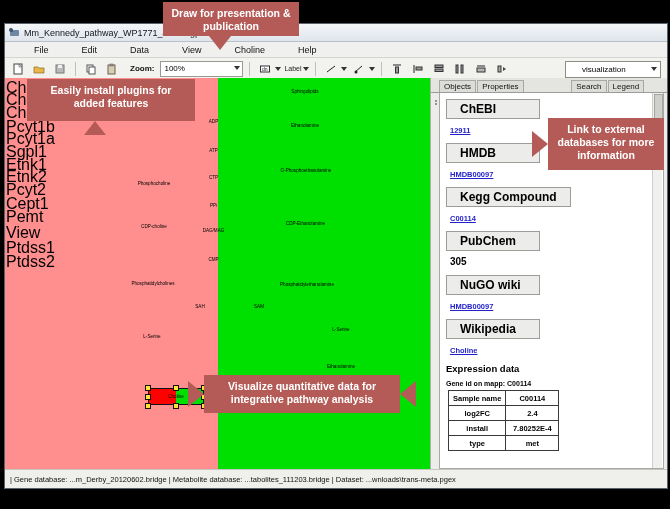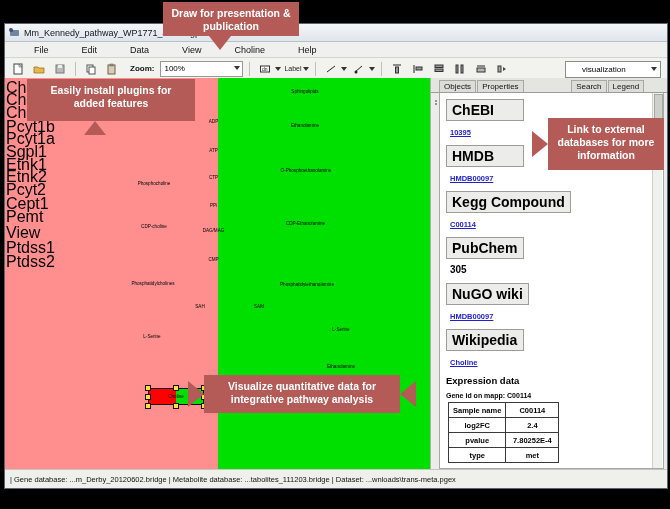--- a/index.html
+++ b/index.html
@@ -52,21 +52,21 @@
   
   .tabs{height:14px;background:#e4e4e1;display:flex;align-items:flex-end;padding-left:8px;gap:1px;
         border-bottom:1px solid #9d9d98;}
   .tab{font-size:8px;padding:1px 4px 1px;background:#dcdcd8;border:1px solid #a9a9a4;border-bottom:none;color:#111;}
   .tab.active{background:#d946ef;font-weight:normal;position:relative;top:15px;padding-bottom:2px;}
   .tabgrip{position:absolute;left:3px;top:14px;width:4px;height:7px;}
 
   .panelbody{flex:1;background:#fff;margin:0 3px 0 8px;border:1px solid #a9a9a4;border-top:none;
              overflow:hidden;position:relative;padding:6px 0 0 6px;}
   .dbhead{display:inline-block;min-width:66px;border:1px solid #9c9c98;background:#ececeb;
-          font-size:14px;font-weight:bold;padding:2px 5px;color:#000;}
+          font-size:12px;font-weight:bold;padding:2px 13px;color:#000;}
   .dblink{font-size:7.5px;color:#2222cc;text-decoration:underline;margin:3px 0 0 4px;display:inline-block;
           font-weight:bold;}
   .dbtext{font-size:10px;color:#000;margin:3px 0 0 4px;display:inline-block;font-weight:bold;}
   .dbrow{margin-bottom:6px;}
   .exptitle{font-size:9.5px;font-weight:bold;color:#000;margin:4px 0 6px 0;}
   .geneid{font-size:7px;color:#000;margin-bottom:3px;font-weight:bold;}
   table.expr{border-collapse:collapse;margin-left:2px;}
   table.expr td{border:1px solid #3a3a3a;font-size:7.5px;text-align:center;padding:2px 4px;color:#000;
                 font-weight:bold;height:10px;}
   table.expr td.k{min-width:48px;}
@@ -533,21 +533,21 @@
           <div class="tab"><span>Properties</span></div>
           <div class="tab active"><span>Backpage</span></div>
           <div class="tab"><span>Search</span></div>
           <div class="tab"><span>Legend</span></div>
         </div>
 
         <div class="panelbody">
 
           <div class="dbrow">
             <div class="dbhead">ChEBI</div><br>
-            <a class="dblink" href="#">10395</a>
+            <a class="dblink" href="#">12911</a>
           </div>
 
           <div class="dbrow">
             <div class="dbhead">HMDB</div><br>
             <a class="dblink" href="#">HMDB00097</a>
           </div>
 
           <div class="dbrow">
             <div class="dbhead" style="min-width:82px;">Kegg Compound</div><br>
             <a class="dblink" href="#">C00114</a>
@@ -575,21 +575,21 @@
             <tbody>
                 <tr>
               <td class="k">Sample name</td>
               <td class="v">C00114</td>
             </tr>
             <tr>
               <td class="k">log2FC</td>
               <td class="v">2.4</td>
             </tr>
             <tr>
-              <td class="k">pvalue</td>
+              <td class="k">install</td>
               <td class="v">7.80252E-4</td>
             </tr>
             <tr>
               <td class="k">type</td>
               <td class="v">met</td>
             </tr>
           </tbody>
             </table>
 
           <div class="vscroll">

